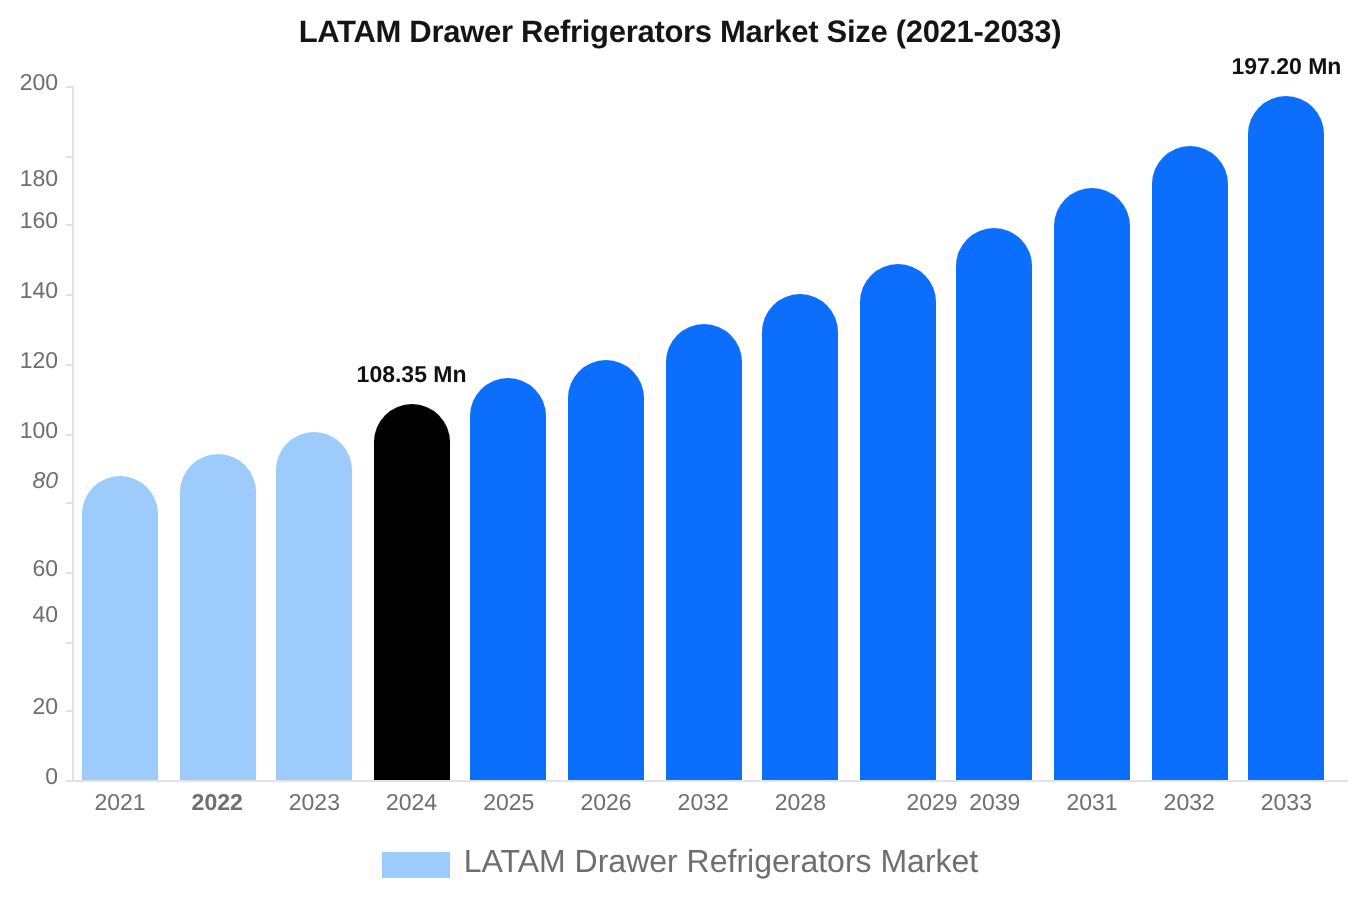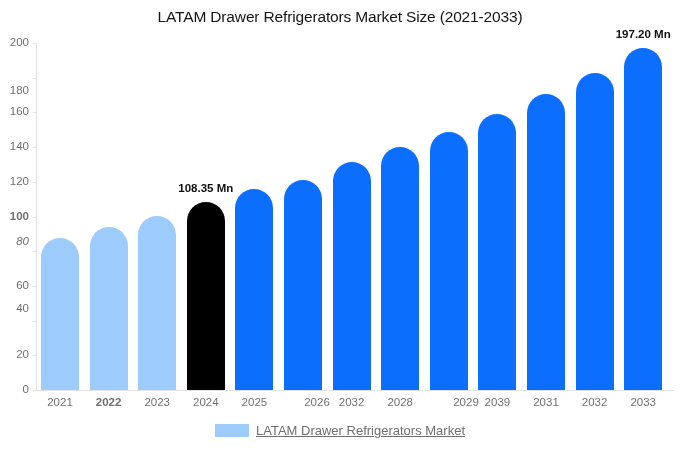--- a/index.html
+++ b/index.html
@@ -23,21 +23,21 @@
   }
 
   
   .chart-title {
     position: absolute;
     left: 0;
     top: 8px;
     width: 680px;
     text-align: center;
     font-size: 15.5px;
-    font-weight: normal;
+    font-weight: bold;
     color: #151515;
     letter-spacing: -0.15px;
     white-space: nowrap;
   }
 
   
   .plot-area {
     position: absolute;
     left: 0; top: 0;
     width: 680px;
@@ -121,24 +121,23 @@
     display: flex;
     align-items: center;
     gap: 7px;
   }
   .legend-swatch {
     width: 34px;
     height: 13px;
     display: inline-block;
   }
   .legend-label {
-    font-size: 13px;
+    font-size: 16px;
     color: #6f6f6f;
     line-height: 1;
-    text-decoration: underline;
   }
 </style>
 </head>
 <body>
 
 <div id="chart-root">
 
   <div class="chart-title">LATAM Drawer Refrigerators Market Size (2021-2033)</div>
 
   <div class="plot-area">
@@ -150,21 +149,21 @@
         <div class="y-tick-label" style="left: 0px; width: 29px; top: 384px;">0</div>
         <div class="y-tick-mark" style="top: 390px;"></div>
         <div class="y-tick-label" style="left: 0px; width: 29px; top: 349.3px;">20</div>
         <div class="y-tick-mark" style="top: 355.3px;"></div>
         <div class="y-tick-label" style="left: 0px; width: 29px; top: 303px;">40</div>
         <div class="y-tick-mark" style="top: 320.6px;"></div>
         <div class="y-tick-label" style="left: 0px; width: 29px; top: 279.9px;">60</div>
         <div class="y-tick-mark" style="top: 285.9px;"></div>
         <div class="y-tick-label" style="left: 0px; width: 29px; top: 236px; font-style: italic;">80</div>
         <div class="y-tick-mark" style="top: 251.2px;"></div>
-        <div class="y-tick-label" style="left: 0px; width: 29px; top: 210.5px; font-weight: bold;">100</div>
+        <div class="y-tick-label" style="left: 0px; width: 29px; top: 210.5px;">100</div>
         <div class="y-tick-mark" style="top: 216.5px;"></div>
         <div class="y-tick-label" style="left: 0px; width: 29px; top: 175.8px;">120</div>
         <div class="y-tick-mark" style="top: 181.8px;"></div>
         <div class="y-tick-label" style="left: 0px; width: 29px; top: 141.1px;">140</div>
         <div class="y-tick-mark" style="top: 147.1px;"></div>
         <div class="y-tick-label" style="left: 0px; width: 29px; top: 106.4px;">160</div>
         <div class="y-tick-mark" style="top: 112.4px;"></div>
         <div class="y-tick-label" style="left: 0px; width: 29px; top: 71.7px; margin-top: 13px;">180</div>
         <div class="y-tick-mark" style="top: 77.7px;"></div>
         <div class="y-tick-label" style="left: 0px; width: 29px; top: 37px;">200</div>
@@ -191,21 +190,21 @@
         <div class="bar-annotation" style="top: 182.013px; left: 205.8px; transform: translateX(-50%);">108.35 Mn</div>
         <div class="bar-annotation" style="top: 27.858px; left: 643.2px; transform: translateX(-50%);">197.20 Mn</div>
       </div>
 
     <div id="x-ticks">
         <div class="x-tick-label" style="left: 30px;">2021</div>
         <div class="x-tick-label" style="left: 78.6px; font-weight: bold;">2022</div>
         <div class="x-tick-label" style="left: 127.2px;">2023</div>
         <div class="x-tick-label" style="left: 175.8px;">2024</div>
         <div class="x-tick-label" style="left: 224.4px;">2025</div>
-        <div class="x-tick-label" style="left: 287px;">2026</div>
+        <div class="x-tick-label" style="left: 273px;">2026</div>
         <div class="x-tick-label" style="left: 321.6px;">2032</div>
         <div class="x-tick-label" style="left: 370.2px;">2028</div>
         <div class="x-tick-label" style="left: 418.8px; text-align: right;">2029</div>
         <div class="x-tick-label" style="left: 467.4px;">2039</div>
         <div class="x-tick-label" style="left: 516px;">2031</div>
         <div class="x-tick-label" style="left: 564.6px;">2032</div>
         <div class="x-tick-label" style="left: 613.2px;">2033</div>
       </div>
 
   </div>

